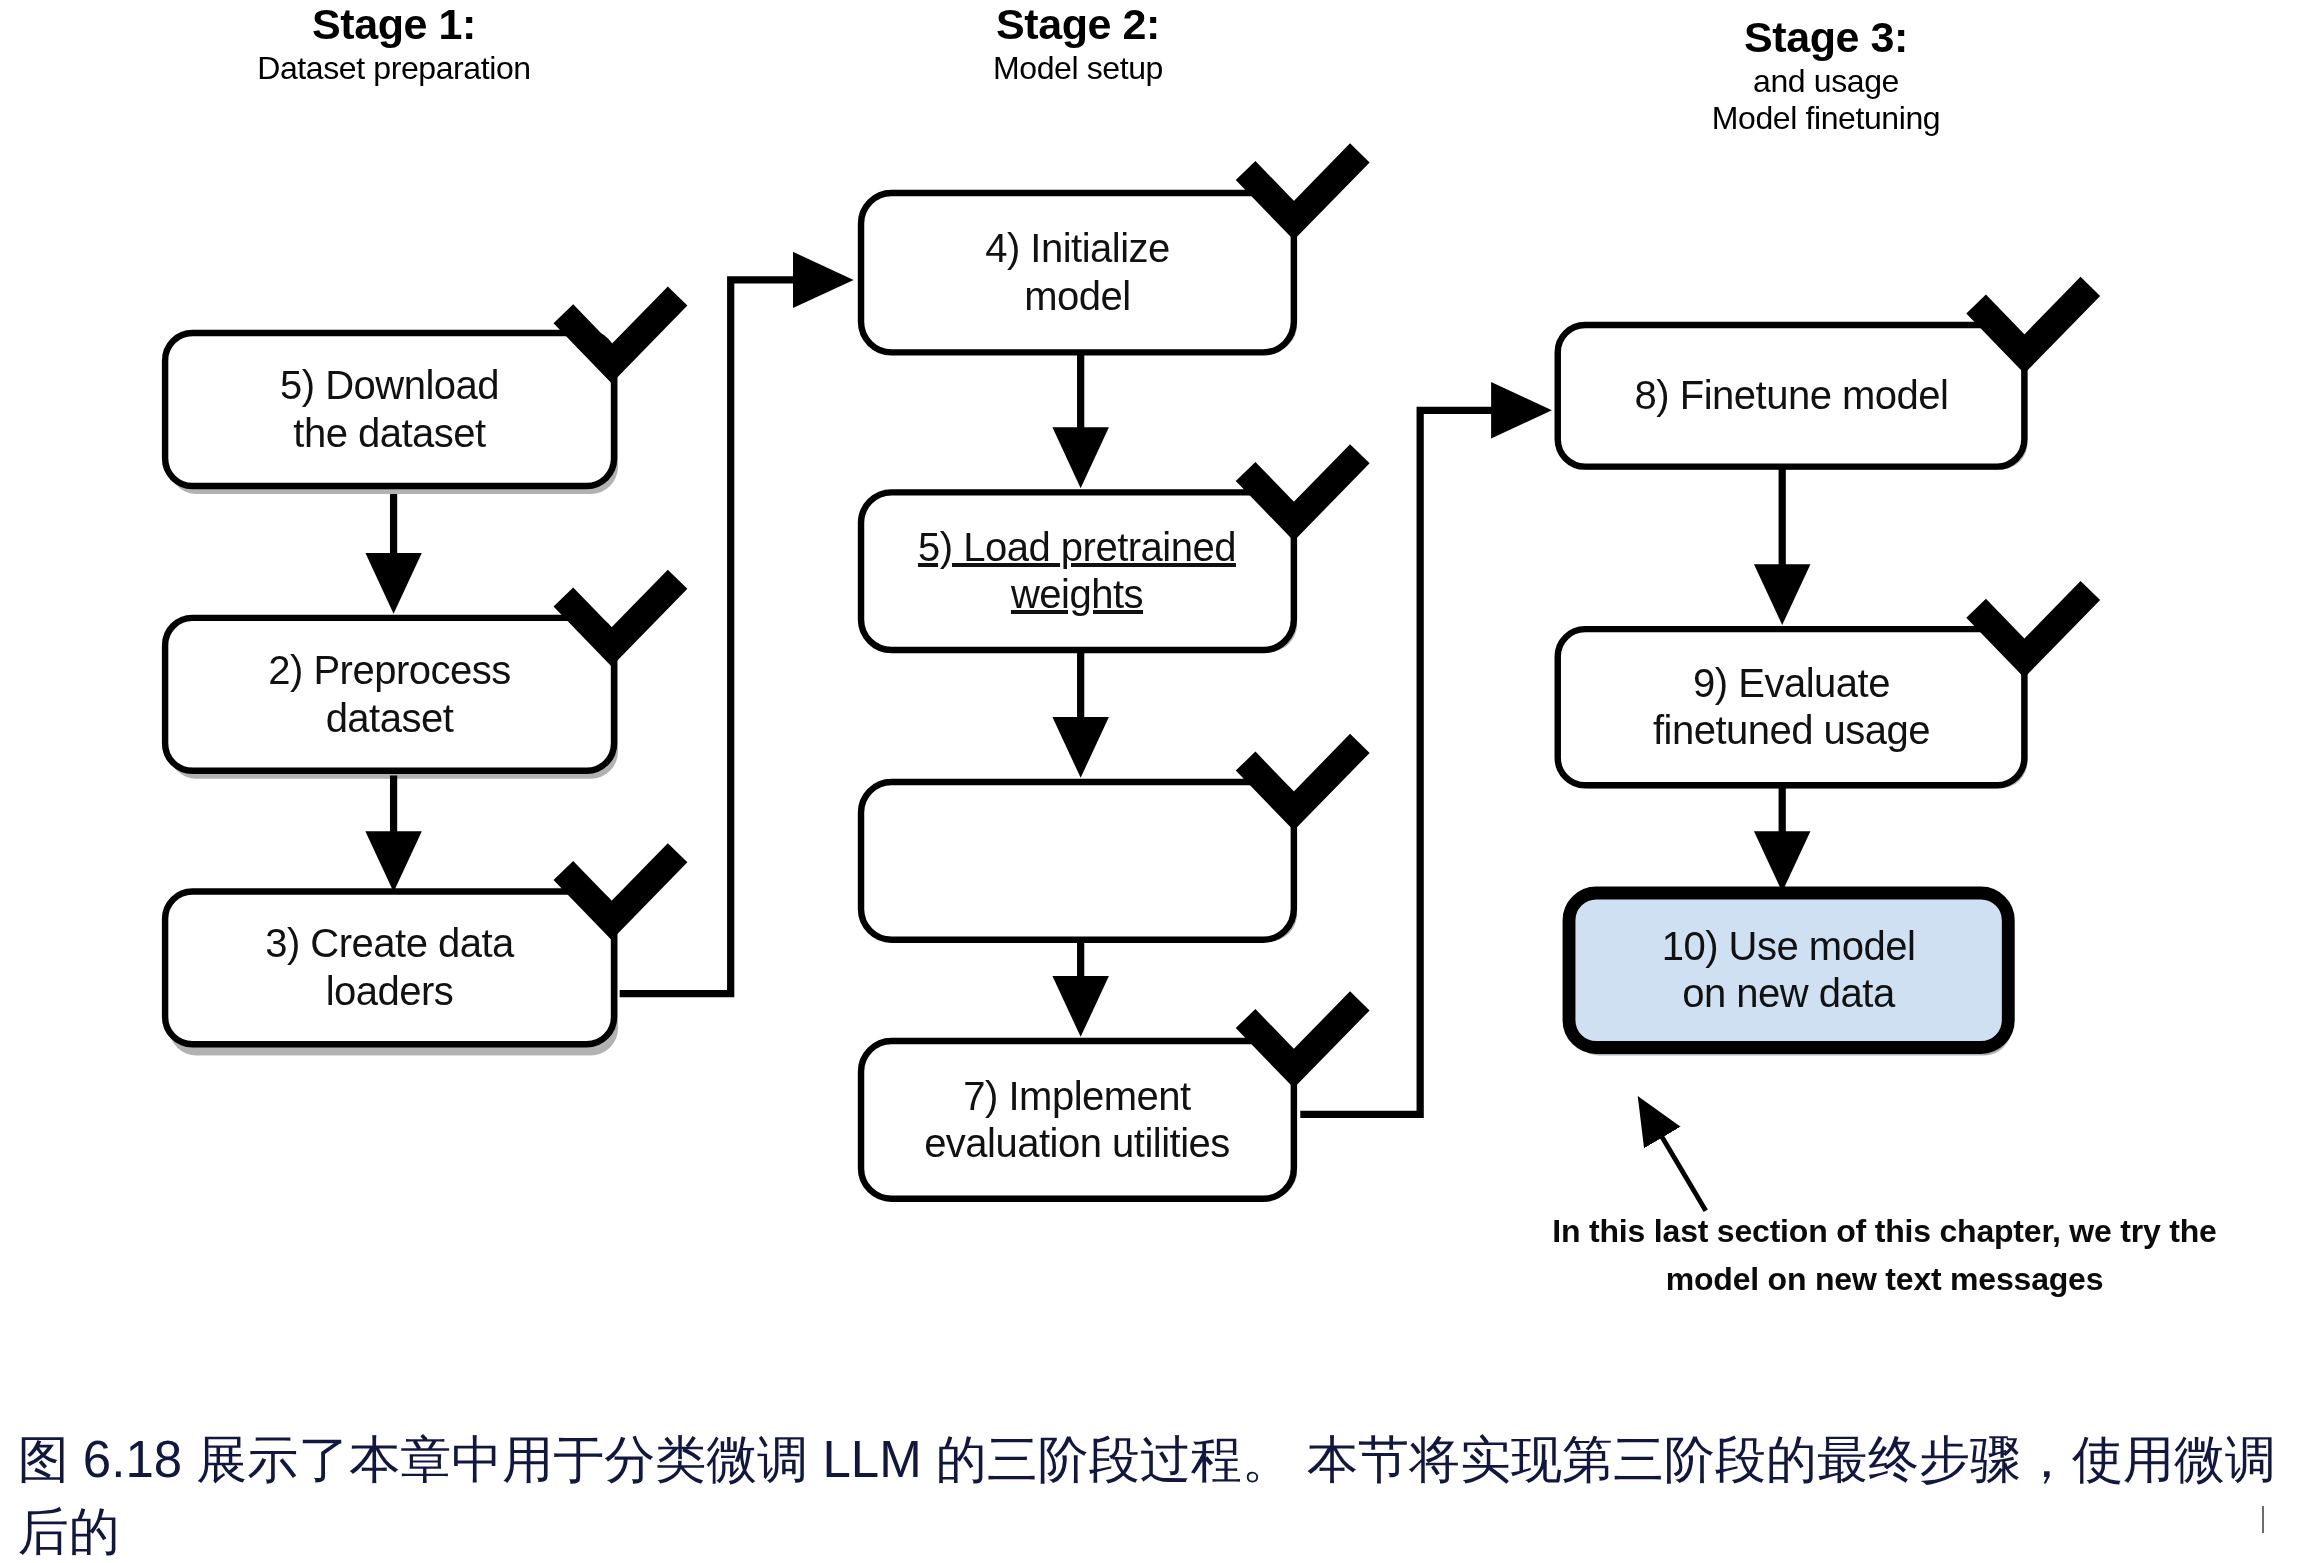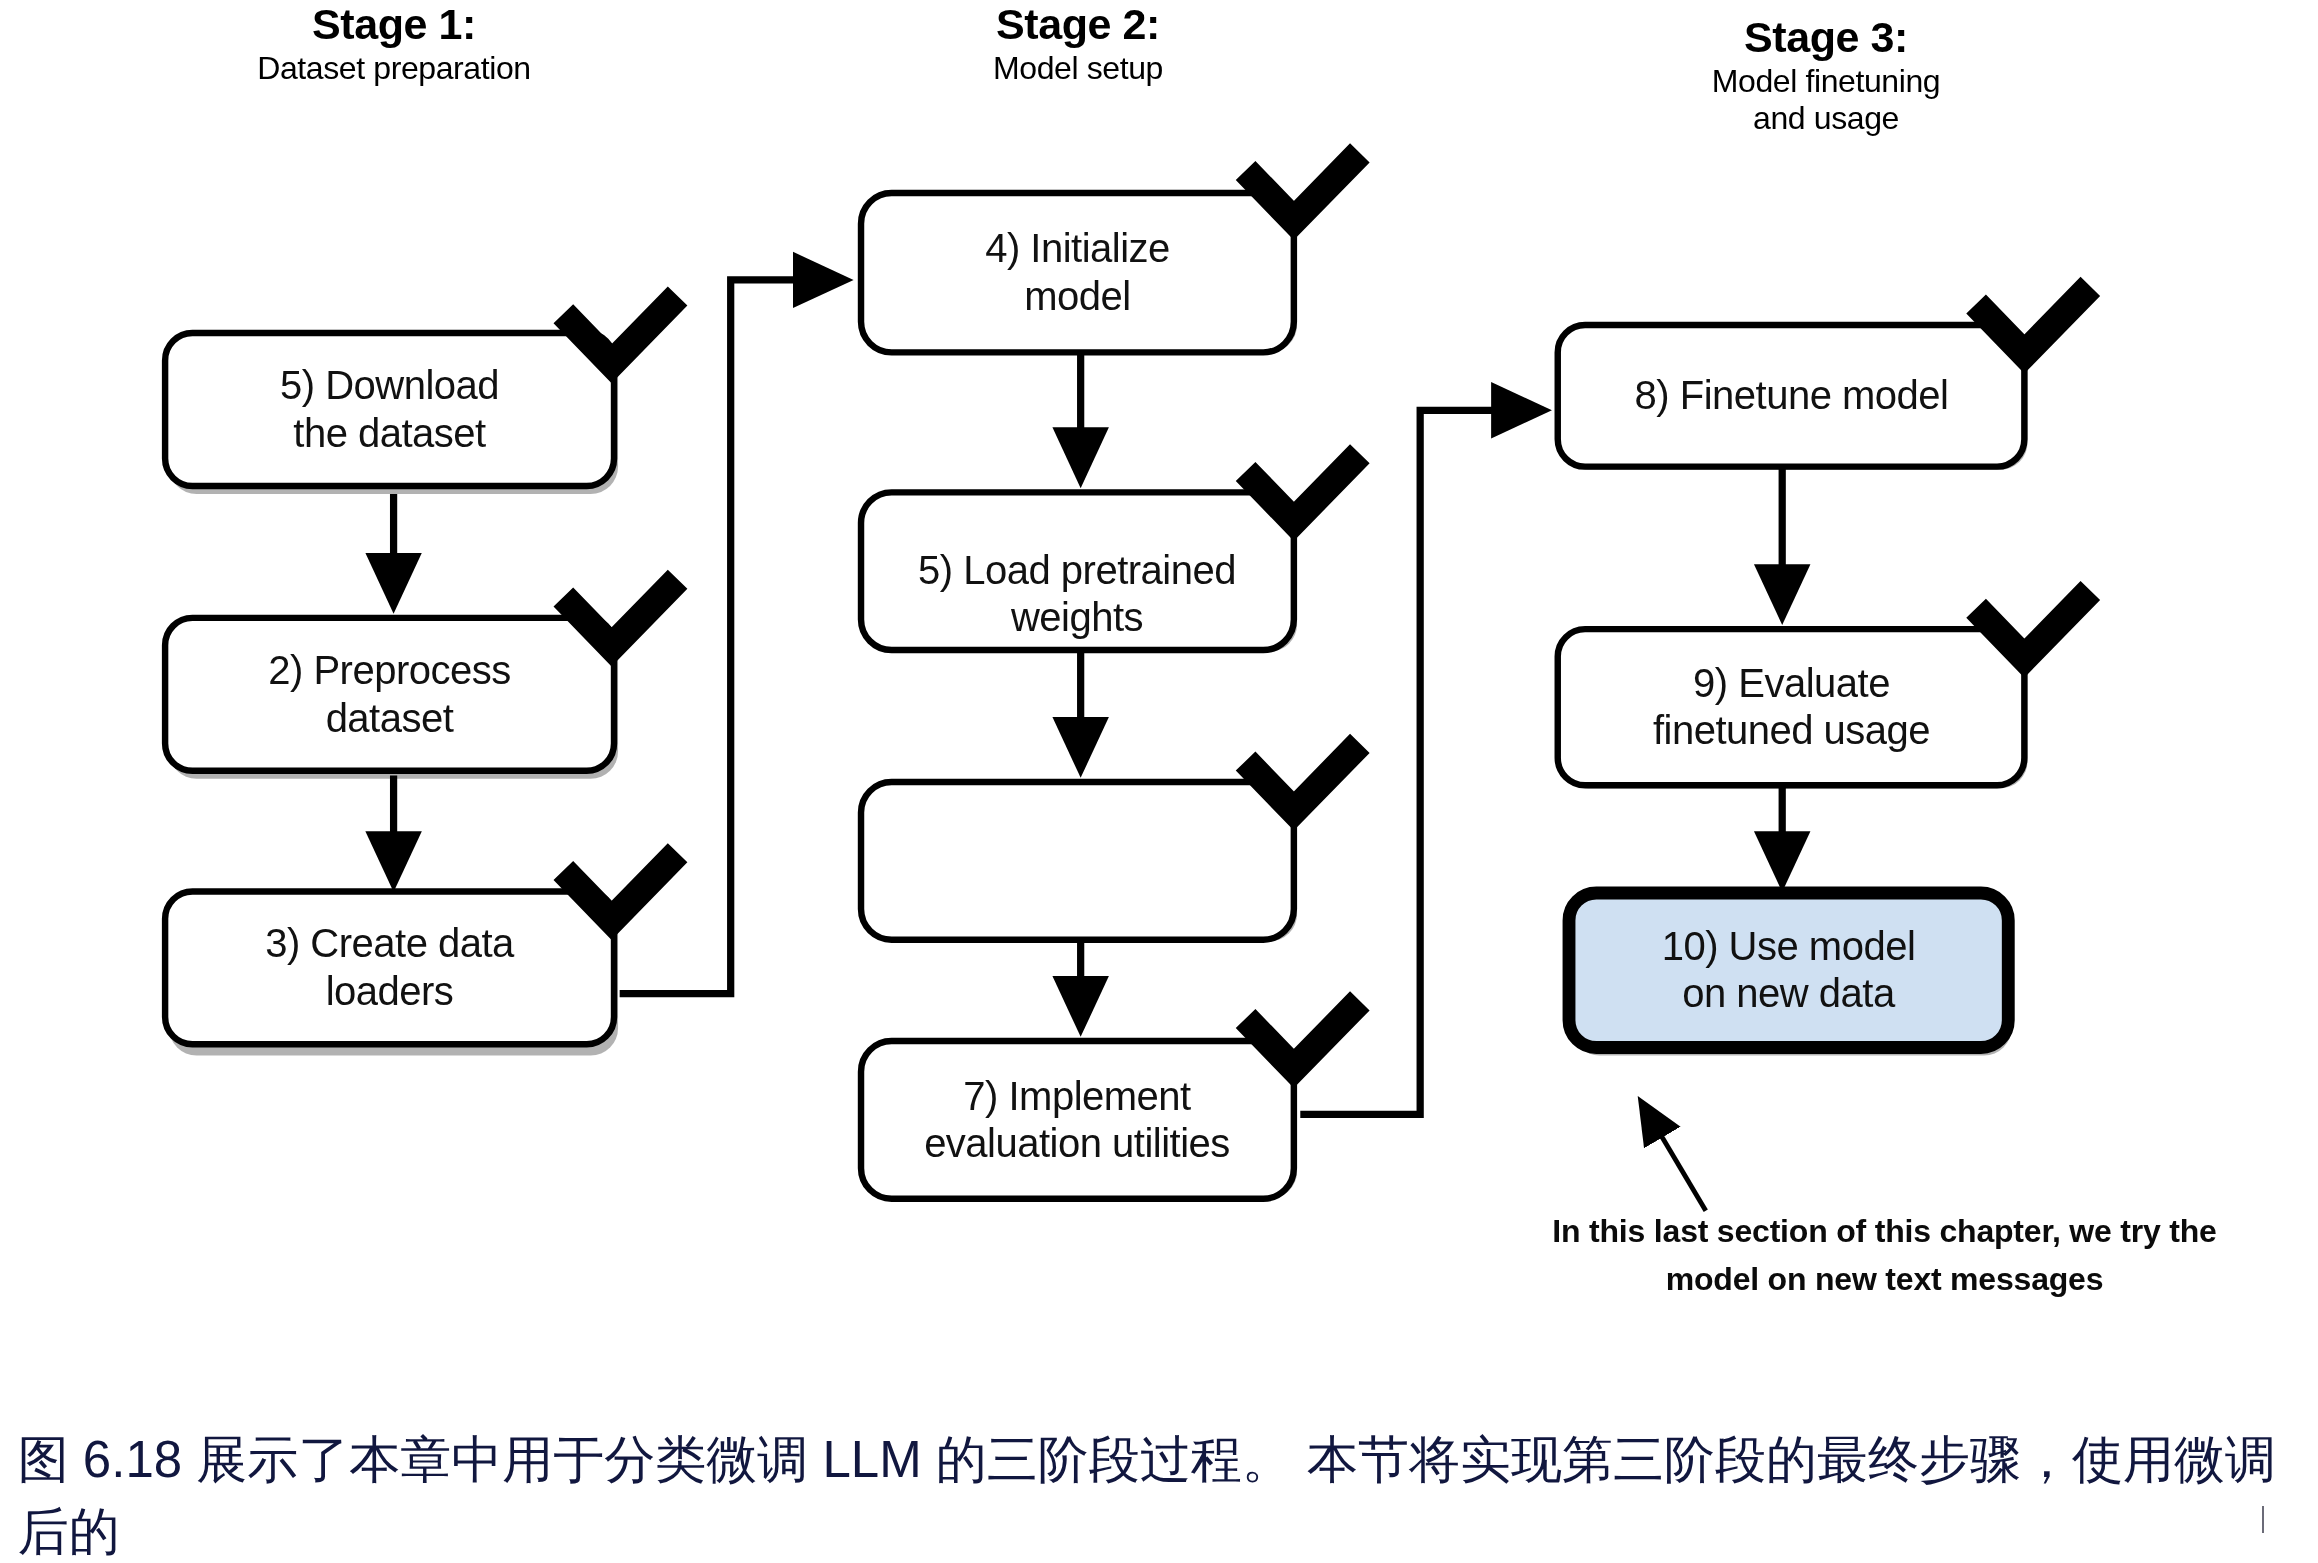--- a/index.html
+++ b/index.html
@@ -166,22 +166,22 @@
     <span class="t2">Dataset preparation</span>
   </div>
 
   <div class="stage-title" style="left:748px; top:0px; width:660px;">
     <span class="t1">Stage 2:</span>
     <span class="t2">Model setup</span>
   </div>
 
   <div class="stage-title" style="left:1480px; top:13px; width:692px;">
     <span class="t1">Stage 3:</span>
+    <span class="t2">and usage</span>
     <span class="t2">Model finetuning</span>
-    <span class="t2">and usage</span>
   </div>
 
   <div class="node-label" style="left:165px; top:333px; width:449px; height:153px;">
     <div>
       <div>5) Download</div>
       <div>the dataset</div>
     </div>
   </div>
 
   <div class="node-label" style="left:165px; top:618px; width:449px; height:153px;">
@@ -198,21 +198,21 @@
     </div>
   </div>
 
   <div class="node-label" style="left:861px; top:193px; width:433px; height:159px;justify-content:center;">
     <div>
       <div>4) Initialize</div>
       <div>model</div>
     </div>
   </div>
 
-  <div class="node-label" style="left:854px; top:515px; width:446px; height:158px;">
+  <div class="node-label" style="left:854px; top:492px; width:446px; height:158px;text-decoration:underline;">
     <div>
       <div>5) Load pretrained</div>
       <div>weights</div>
     </div>
   </div>
 
 
   <div class="node-label" style="left:854px; top:1041px; width:446px; height:158px;">
     <div>
       <div>7) Implement</div>

